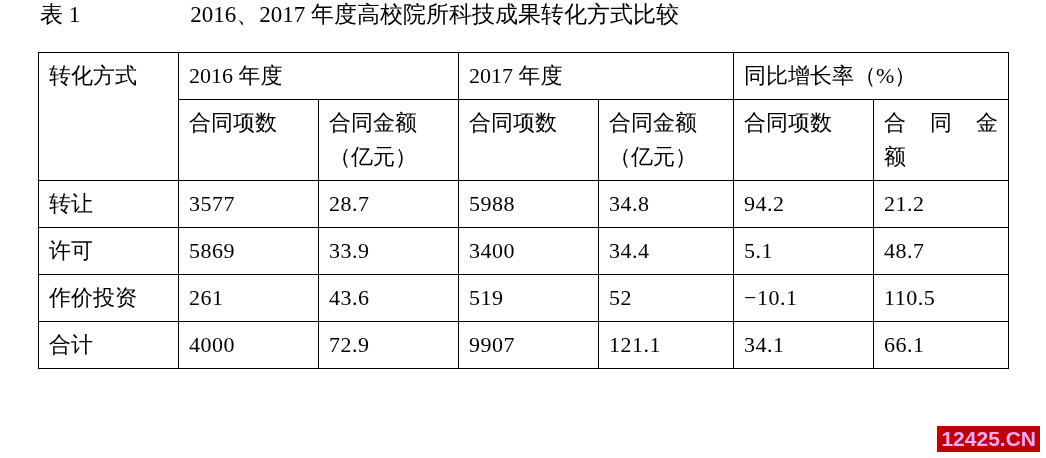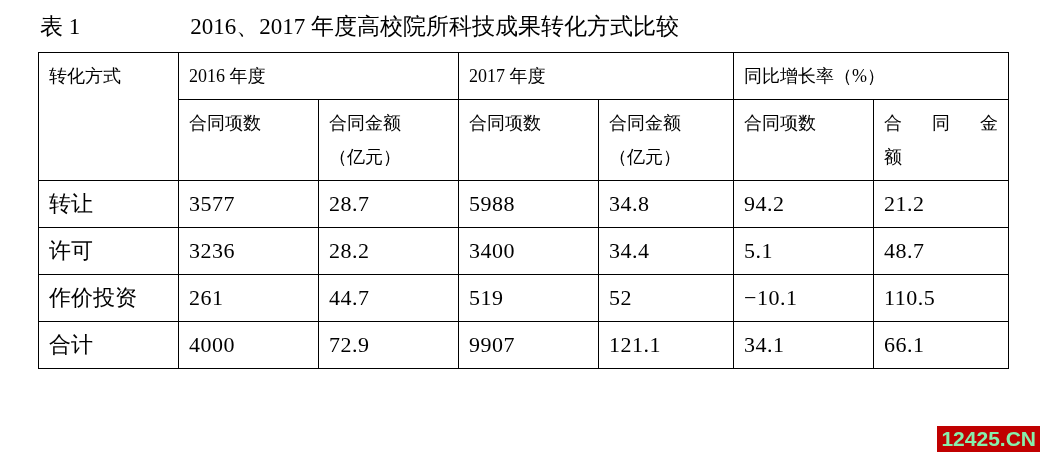--- a/index.html
+++ b/index.html
@@ -17,21 +17,21 @@
   }
   .page {
     position: relative;
     width: 1046px;
     height: 458px;
     box-sizing: border-box;
   }
   .caption {
     position: absolute;
     left: 40px;
-    top: 12px;
+    top: 0;
     width: 920px;
     font-size: 23px;
     line-height: 30px;
     white-space: nowrap;
     font-family: "Liberation Serif", serif;
   }
   .caption .cap-label {
     display: inline-block;
   }
   .caption .cap-gap {
@@ -52,21 +52,21 @@
   }
   table.data-table td {
     border: 1px solid #000000;
     padding: 6px 10px 6px 10px;
     vertical-align: top;
     line-height: 34px;
     font-family: "Liberation Serif", serif;
     height: 32px;
   }
   td.hdr {
-    font-size: 18px;
+    font-size: 22px;
   }
   td.tall {
     height: 96px;
   }
   td.num {
     font-family: "Liberation Serif", serif;
     letter-spacing: 0.5px;
     margin-left: 11px;
   }
   .cell-2line {
@@ -76,21 +76,21 @@
     text-align: justify;
     text-align-last: justify;
   }
   .watermark {
     position: absolute;
     right: 6px;
     bottom: 6px;
     font-family: "Liberation Sans", sans-serif;
     font-size: 21px;
     font-weight: bold;
-    color: #86efac;
+    color: #f0abfc;
     background: #c00000;
     padding: 1px 4px;
     letter-spacing: 0px;
     line-height: 24px;
   }
 </style>
 </head>
 <body>
 
 <div class="page">
@@ -139,32 +139,32 @@
         <td class="num">3577</td>
         <td class="num">28.7</td>
         <td class="num">5988</td>
         <td class="num">34.8</td>
         <td class="num">94.2</td>
         <td class="num">21.2</td>
       </tr>
 
       <tr>
         <td>许可</td>
-        <td class="num">3236</td>
-        <td class="num">28.2</td>
+        <td class="num">5869</td>
+        <td class="num">33.9</td>
         <td class="num">3400</td>
         <td class="num">34.4</td>
         <td class="num">5.1</td>
         <td class="num">48.7</td>
       </tr>
 
       <tr>
         <td>作价投资</td>
         <td class="num">261</td>
-        <td class="num">44.7</td>
+        <td class="num">43.6</td>
         <td class="num">519</td>
         <td class="num">52</td>
         <td class="num">−10.1</td>
         <td class="num">110.5</td>
       </tr>
 
       <tr>
         <td>合计</td>
         <td class="num">4000</td>
         <td class="num">72.9</td>

